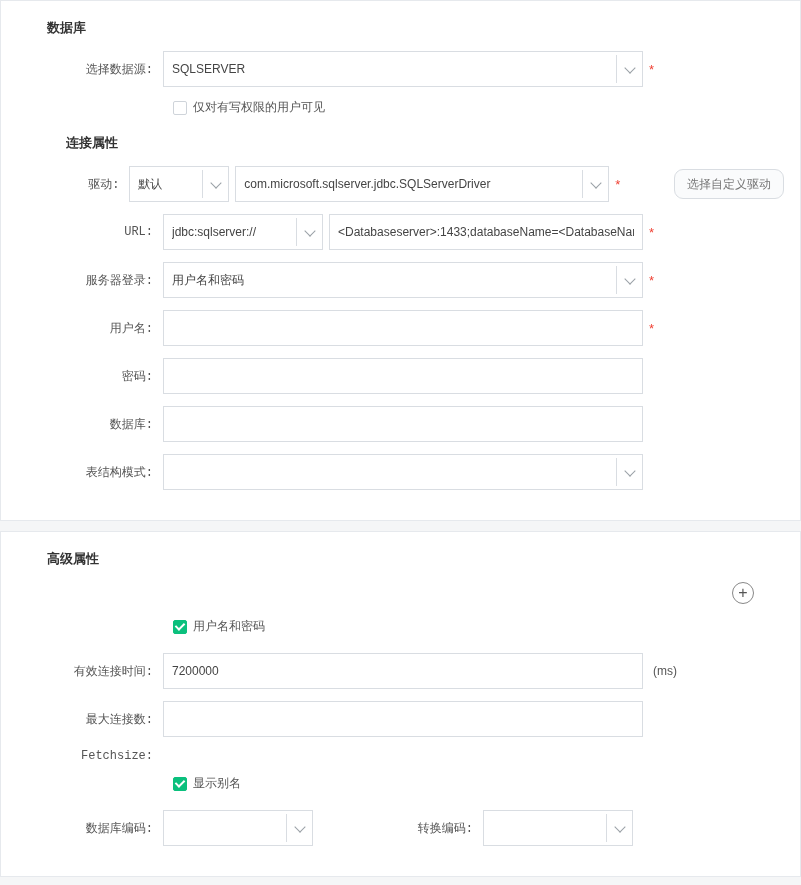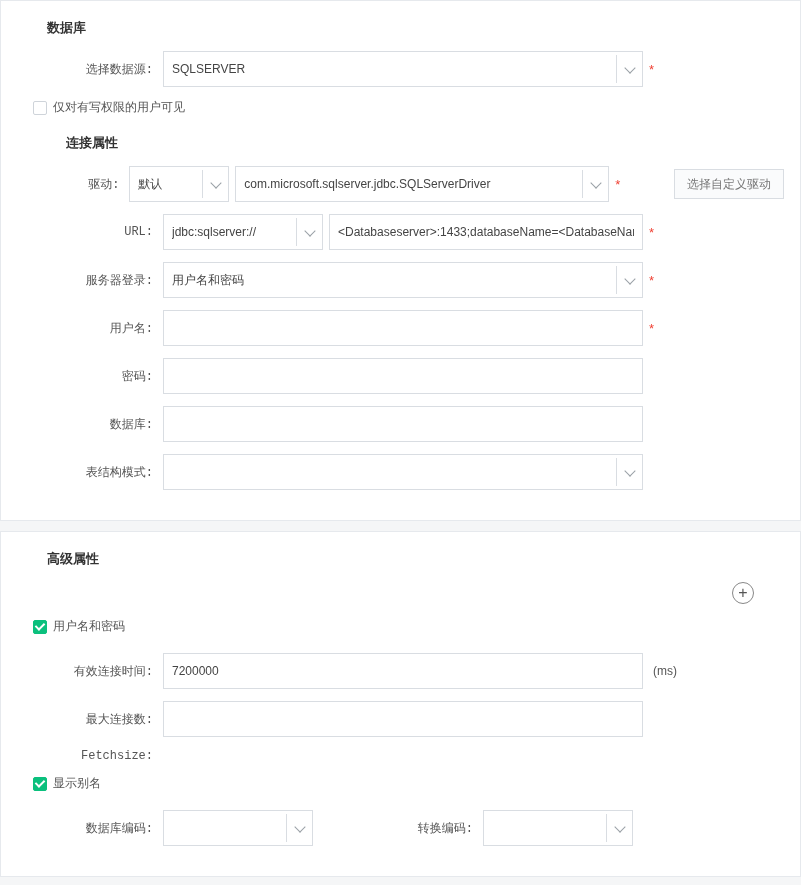--- a/index.html
+++ b/index.html
@@ -77,20 +77,21 @@
     flex-shrink: 0;
   }
   .chev {
     width: 8px; height: 8px;
     border-right: 1px solid #9aa0a6;
     border-bottom: 1px solid #9aa0a6;
     transform: rotate(45deg);
     margin-top: -3px;
   }
   .checkbox-row {
+    margin-left: 140px;
     display: flex;
     align-items: center;
     gap: 6px;
     margin-bottom: 18px;
     font-size: 12px;
     color: #555;
   }
   .checkbox {
     width: 14px;
     height: 14px;
@@ -120,20 +121,21 @@
     border: 1px solid #d9dde2;
     background: #fafbfc;
     color: #777;
     font-size: 12px;
     padding: 0 12px;
     cursor: pointer;
     white-space: nowrap;
   }
   .btn-custom-driver {
     margin-left: 50px;
+    border-radius: 9px;
   }
   .encoding-row .select { flex: 0 0 150px; }
   .plus-circle {
     width: 22px; height: 22px;
     border: 1.5px solid #888;
     border-radius: 50%;
     display: flex; align-items: center; justify-content: center;
     margin-left: auto;
     margin-right: 30px;
     margin-bottom: 14px;

